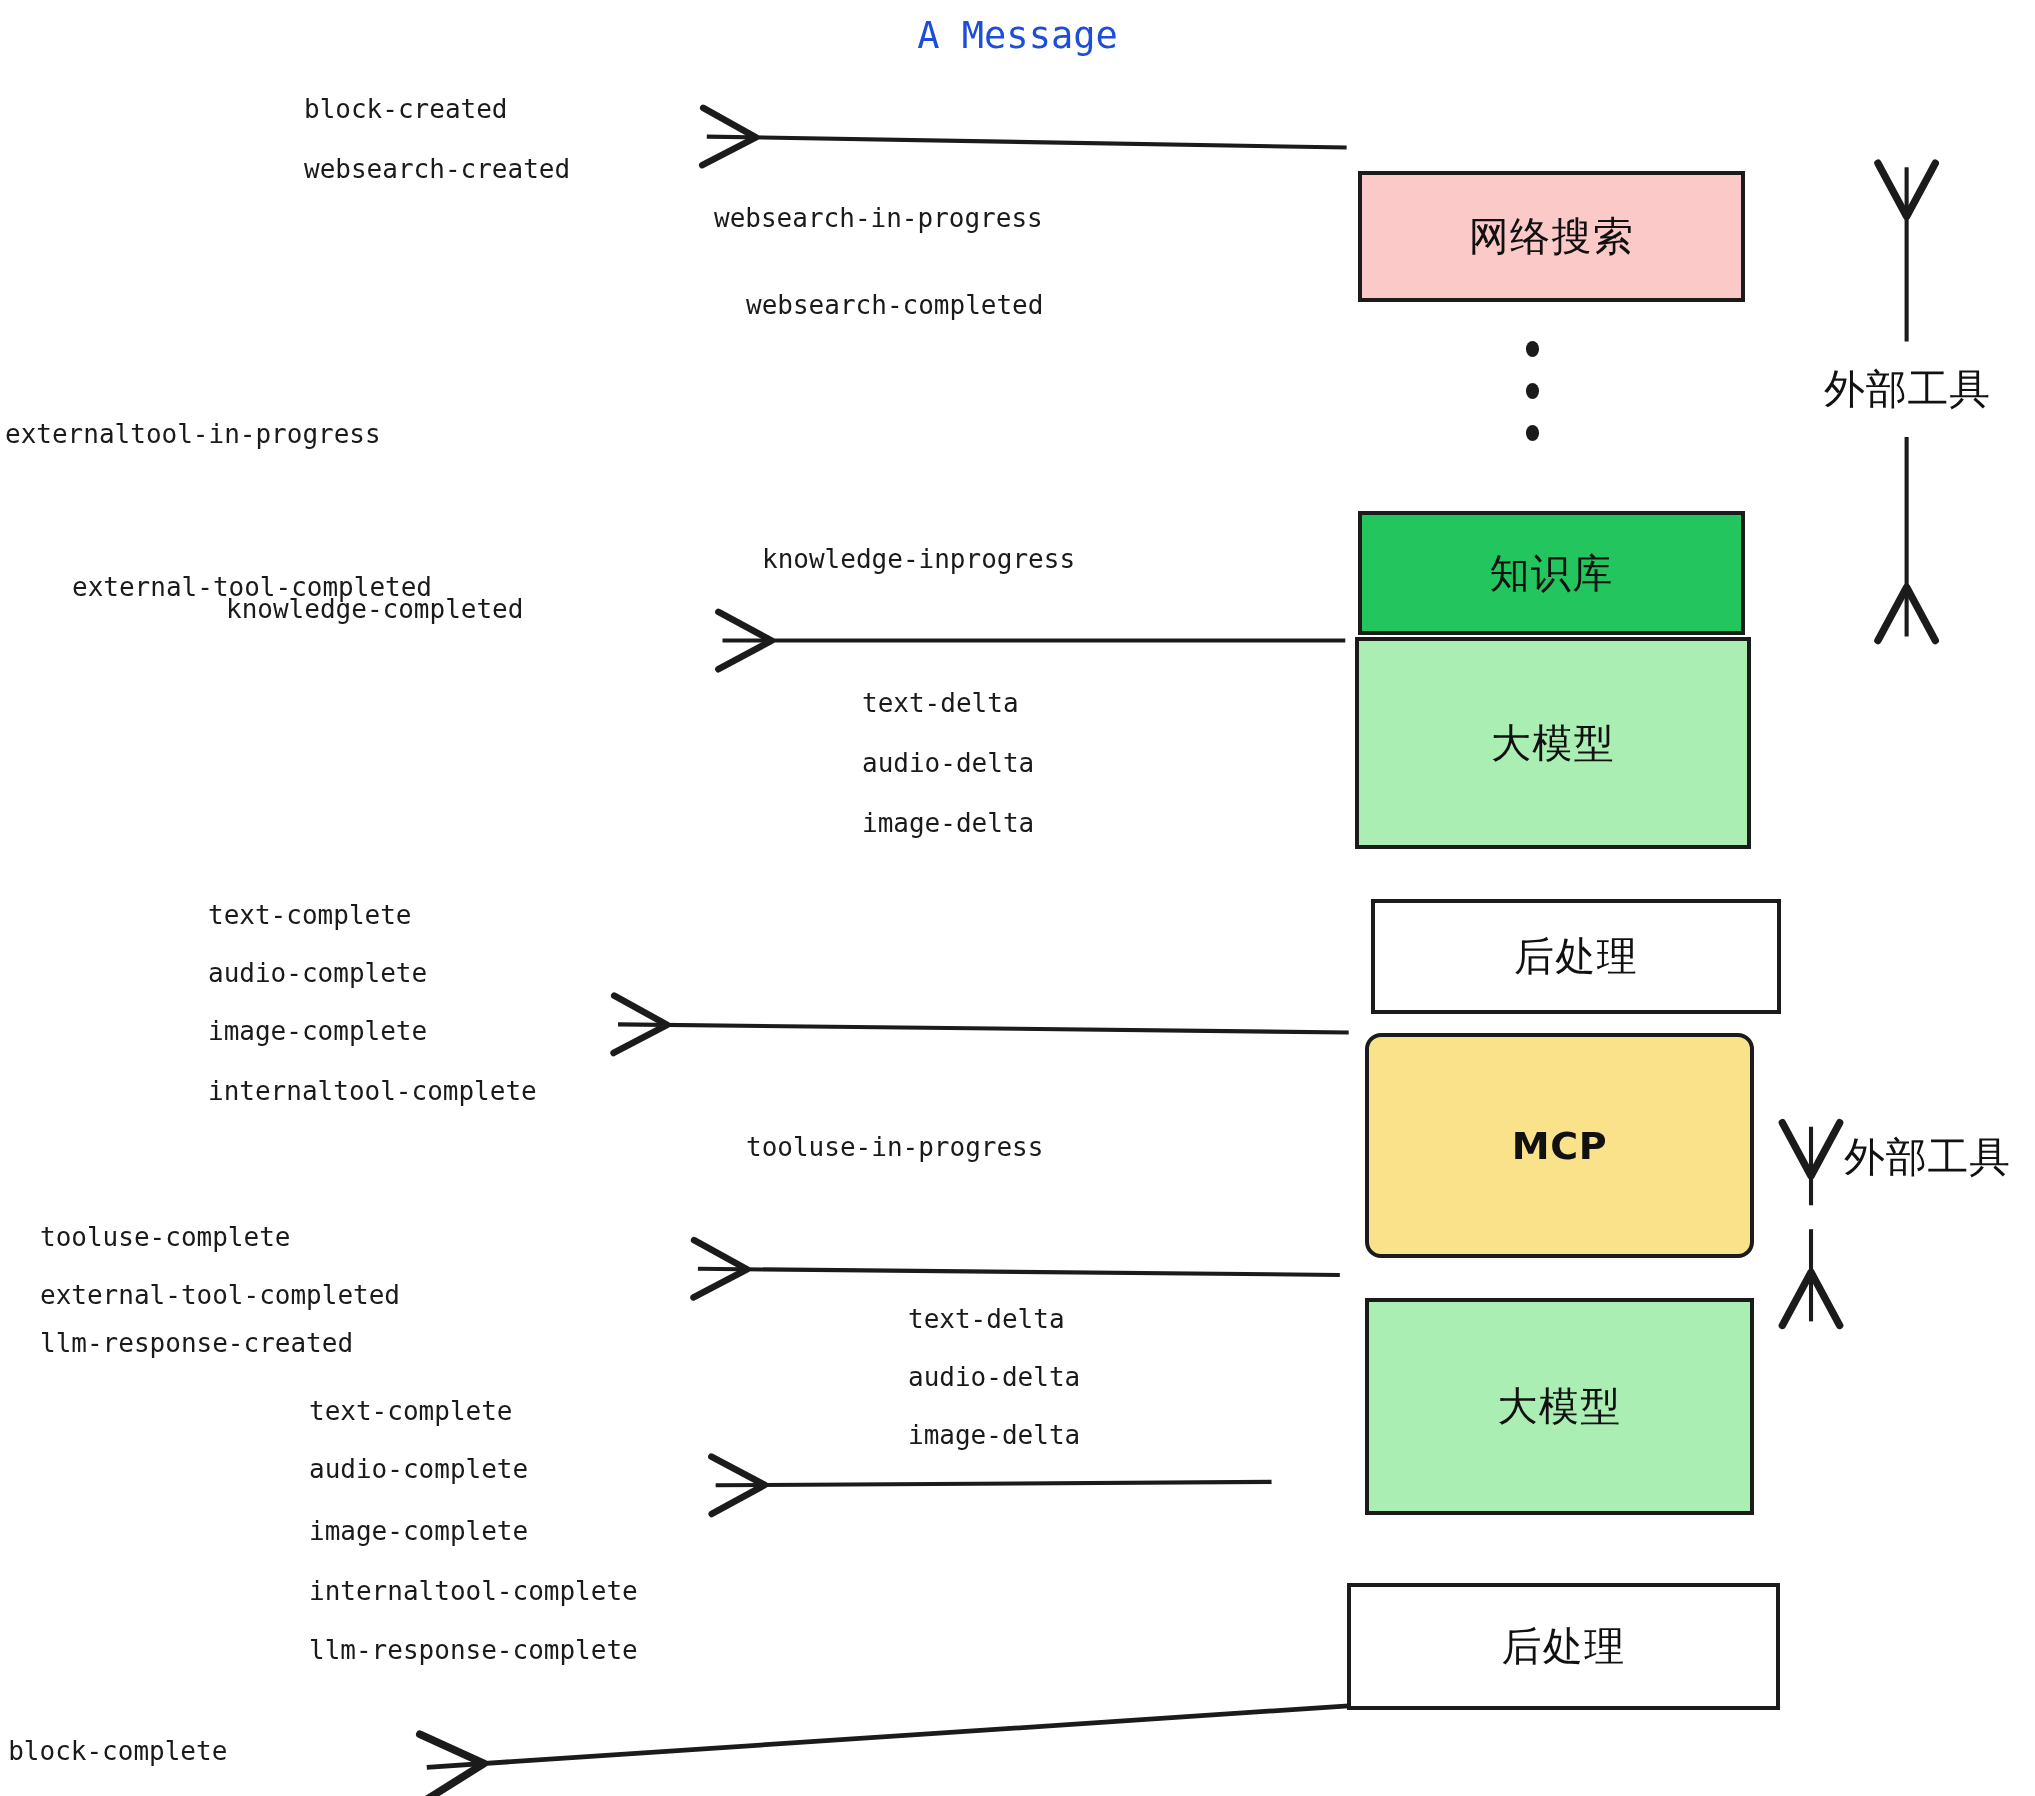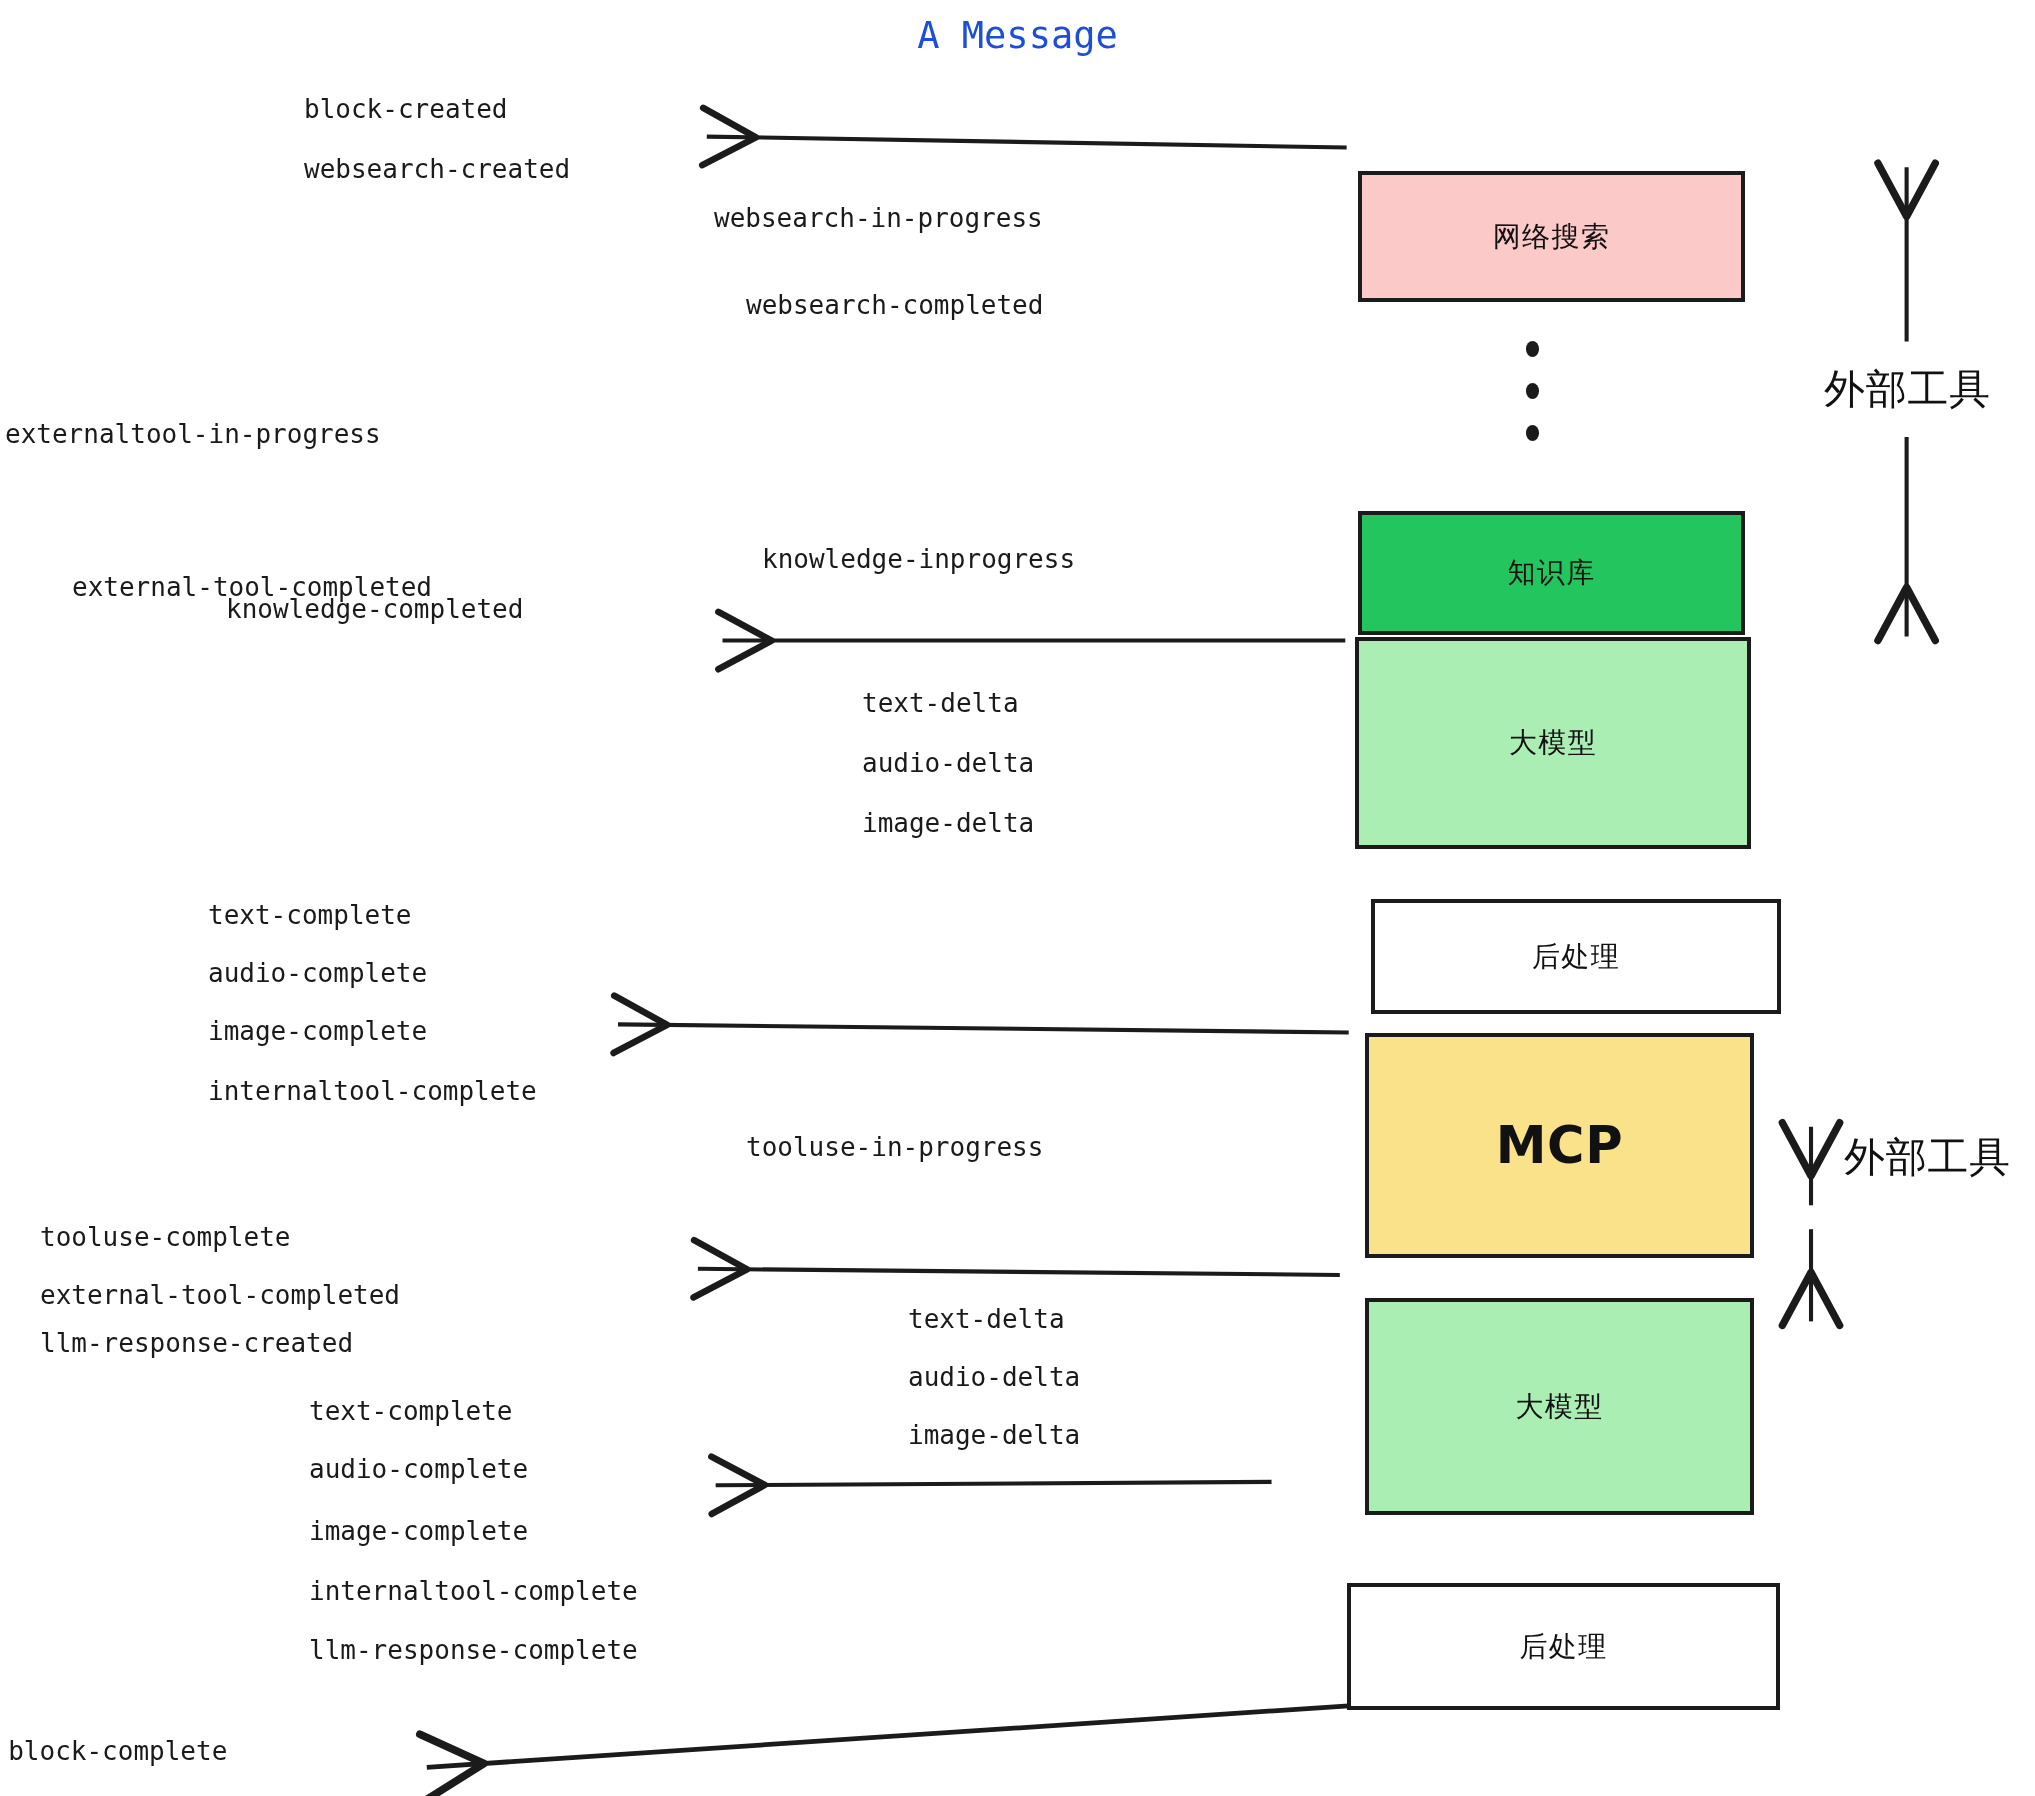--- a/index.html
+++ b/index.html
@@ -39,30 +39,31 @@
   }
   
   .box {
     position: absolute;
     border: 4.8px solid #1b1b1b;
     box-sizing: border-box;
     display: flex;
     align-items: center;
     justify-content: center;
     font-family: "DejaVu Sans", sans-serif;
-    font-size: 28px;
+    font-size: 40px;
     font-weight: 500;
     color: #111111;
     letter-spacing: 1.4px;
   }
   .box.latin {
     font-family: "DejaVu Sans", sans-serif;
-    font-size: 51px;
+    font-size: 38px;
     font-weight: 700;
     letter-spacing: 0.7px;
+    border-radius: 16px;
   }
   
   .vdots {
     position: absolute;
     display: flex;
     flex-direction: column;
     align-items: center;
     justify-content: space-between;
   }
   .vdots i {

